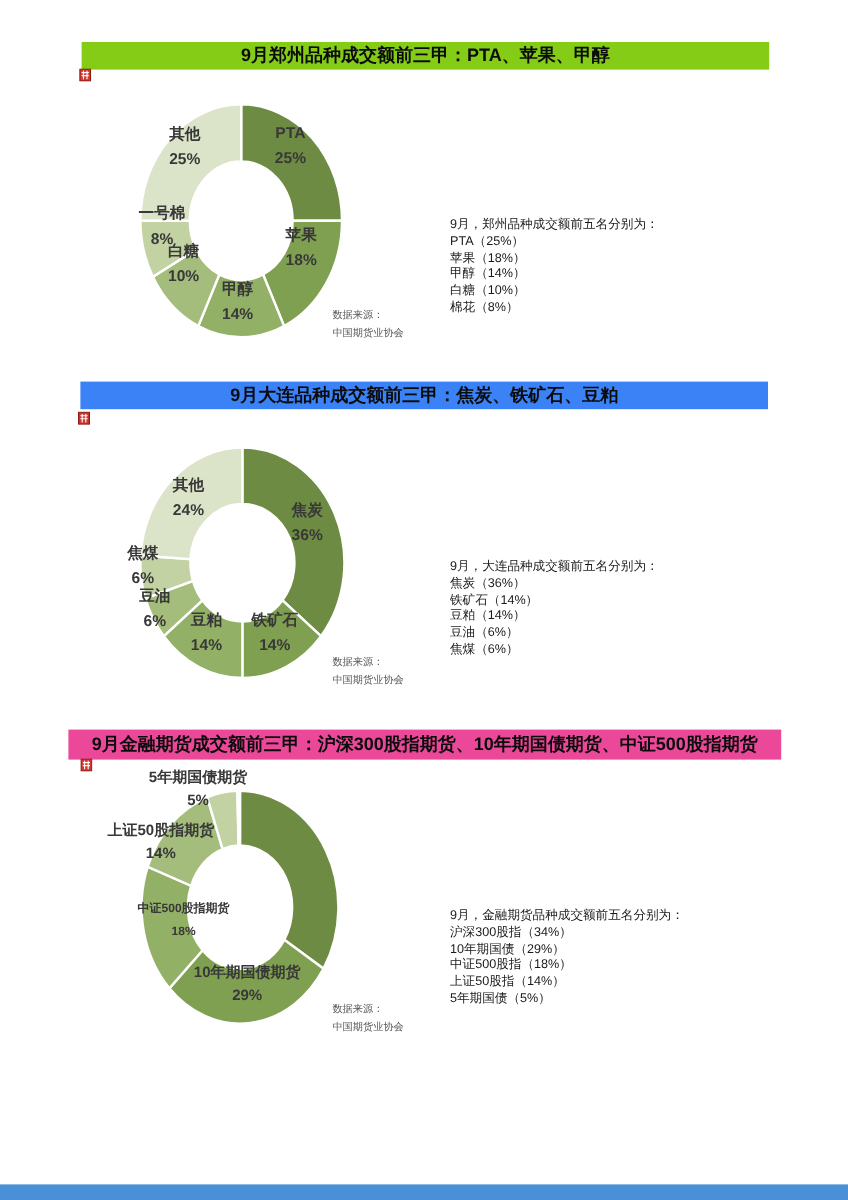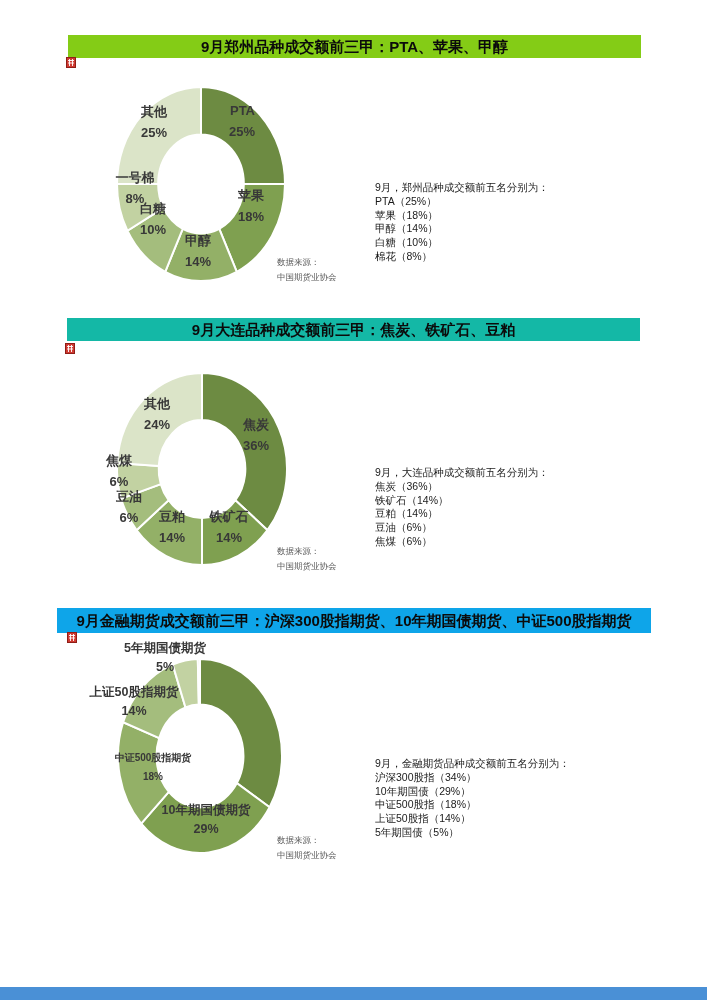--- a/index.html
+++ b/index.html
@@ -46,21 +46,21 @@
   </svg>
   <div class="chart-layer">
       <svg width="707" height="1000" viewBox="0 0 707 1000">
         <path d="M 201.00 87.00 A 84 97 0 0 1 285.00 184.00 L 243.84 184.00 A 42.84 49.47 0 0 0 201.00 134.53 Z" fill="#6d8b42" stroke="#ffffff" stroke-width="2"></path>
         <path d="M 285.00 184.00 A 84 97 0 0 1 236.77 271.77 L 219.24 228.76 A 42.84 49.47 0 0 0 243.84 184.00 Z" fill="#7fa050" stroke="#ffffff" stroke-width="2"></path>
         <path d="M 236.77 271.77 A 84 97 0 0 1 165.23 271.77 L 182.76 228.76 A 42.84 49.47 0 0 0 219.24 228.76 Z" fill="#93b067" stroke="#ffffff" stroke-width="2"></path>
         <path d="M 165.23 271.77 A 84 97 0 0 1 127.39 230.73 L 163.46 207.83 A 42.84 49.47 0 0 0 182.76 228.76 Z" fill="#a4bd7d" stroke="#ffffff" stroke-width="2"></path>
         <path d="M 127.39 230.73 A 84 97 0 0 1 117.00 184.00 L 158.16 184.00 A 42.84 49.47 0 0 0 163.46 207.83 Z" fill="#c2d2a2" stroke="#ffffff" stroke-width="2"></path>
         <path d="M 117.00 184.00 A 84 97 0 0 1 201.00 87.00 L 201.00 134.53 A 42.84 49.47 0 0 0 158.16 184.00 Z" fill="#dbe4c8" stroke="#ffffff" stroke-width="2"></path>
       </svg>
-      <div class="slice-label" style="left: 242px; top: 121px; font-size: 13px; line-height: 21px; color: rgb(56, 56, 56); text-align: right;">
+      <div class="slice-label" style="left: 242px; top: 121px; font-size: 13px; line-height: 21px; color: rgb(56, 56, 56);">
         <div>PTA</div>
         <div>25%</div>
       </div>
       <div class="slice-label" style="left: 251px; top: 206px; font-size: 13px; line-height: 21px; color: rgb(56, 56, 56);">
         <div>苹果</div>
         <div>18%</div>
       </div>
       <div class="slice-label" style="left: 198px; top: 251px; font-size: 13px; line-height: 21px; color: rgb(56, 56, 56);">
         <div>甲醇</div>
         <div>14%</div>
@@ -86,21 +86,21 @@
         <div>甲醇（14%）</div>
         <div>白糖（10%）</div>
         <div>棉花（8%）</div>
       </div>
   </div>
   <div class="source src1">
     <div>数据来源：</div>
     <div>中国期货业协会</div>
   </div>
 
-  <div class="hdr hdr2" style="background: #14b8a6;">9月大连品种成交额前三甲：焦炭、铁矿石、豆粕</div>
+  <div class="hdr hdr2" style="background: #3b82f6;">9月大连品种成交额前三甲：焦炭、铁矿石、豆粕</div>
   <svg class="marker m2" viewBox="0 0 10 11">
     <rect x="0.5" y="0.5" width="9" height="10" fill="#cf3a32" stroke="#8f1d16"></rect>
     <path d="M2 3.5H8 M2 6 H8 M3.5 2V9 M6.5 2V9" stroke="#ffffff" stroke-width="0.9" fill="none"></path>
   </svg>
   <div class="chart-layer">
       <svg width="707" height="1000" viewBox="0 0 707 1000">
         <path d="M 202.00 373.00 A 85 96 0 0 1 267.49 530.19 L 235.40 500.21 A 43.35 48.96 0 0 0 202.00 420.04 Z" fill="#6d8b42" stroke="#ffffff" stroke-width="2"></path>
         <path d="M 267.49 530.19 A 85 96 0 0 1 202.00 565.00 L 202.00 517.96 A 43.35 48.96 0 0 0 235.40 500.21 Z" fill="#7fa050" stroke="#ffffff" stroke-width="2"></path>
         <path d="M 202.00 565.00 A 85 96 0 0 1 136.51 530.19 L 168.60 500.21 A 43.35 48.96 0 0 0 202.00 517.96 Z" fill="#93b067" stroke="#ffffff" stroke-width="2"></path>
         <path d="M 136.51 530.19 A 85 96 0 0 1 121.16 498.67 L 160.77 484.13 A 43.35 48.96 0 0 0 168.60 500.21 Z" fill="#a4bd7d" stroke="#ffffff" stroke-width="2"></path>
@@ -140,21 +140,21 @@
         <div>豆粕（14%）</div>
         <div>豆油（6%）</div>
         <div>焦煤（6%）</div>
       </div>
   </div>
   <div class="source src2">
     <div>数据来源：</div>
     <div>中国期货业协会</div>
   </div>
 
-  <div class="hdr hdr3" style="background: #0ea5e9;">9月金融期货成交额前三甲：沪深300股指期货、10年期国债期货、中证500股指期货</div>
+  <div class="hdr hdr3" style="background: #ec4899;">9月金融期货成交额前三甲：沪深300股指期货、10年期国债期货、中证500股指期货</div>
   <svg class="marker m3" viewBox="0 0 10 11">
     <rect x="0.5" y="0.5" width="9" height="10" fill="#cf3a32" stroke="#8f1d16"></rect>
     <path d="M2 3.5H8 M2 6 H8 M3.5 2V9 M6.5 2V9" stroke="#ffffff" stroke-width="0.9" fill="none"></path>
   </svg>
   <div class="chart-layer">
       <svg width="707" height="1000" viewBox="0 0 707 1000">
         <path d="M 200.00 659.00 A 82 97 0 0 1 269.63 807.22 L 236.91 783.15 A 43.46 51.41 0 0 0 200.00 704.59 Z" fill="#6d8b42" stroke="#ffffff" stroke-width="2"></path>
         <path d="M 269.63 807.22 A 82 97 0 0 1 141.18 823.59 L 168.83 791.82 A 43.46 51.41 0 0 0 236.91 783.15 Z" fill="#7fa050" stroke="#ffffff" stroke-width="2"></path>
         <path d="M 141.18 823.59 A 82 97 0 0 1 123.12 722.27 L 159.25 738.12 A 43.46 51.41 0 0 0 168.83 791.82 Z" fill="#93b067" stroke="#ffffff" stroke-width="2"></path>
         <path d="M 123.12 722.27 A 82 97 0 0 1 172.68 664.54 L 185.52 707.53 A 43.46 51.41 0 0 0 159.25 738.12 Z" fill="#a4bd7d" stroke="#ffffff" stroke-width="2"></path>

